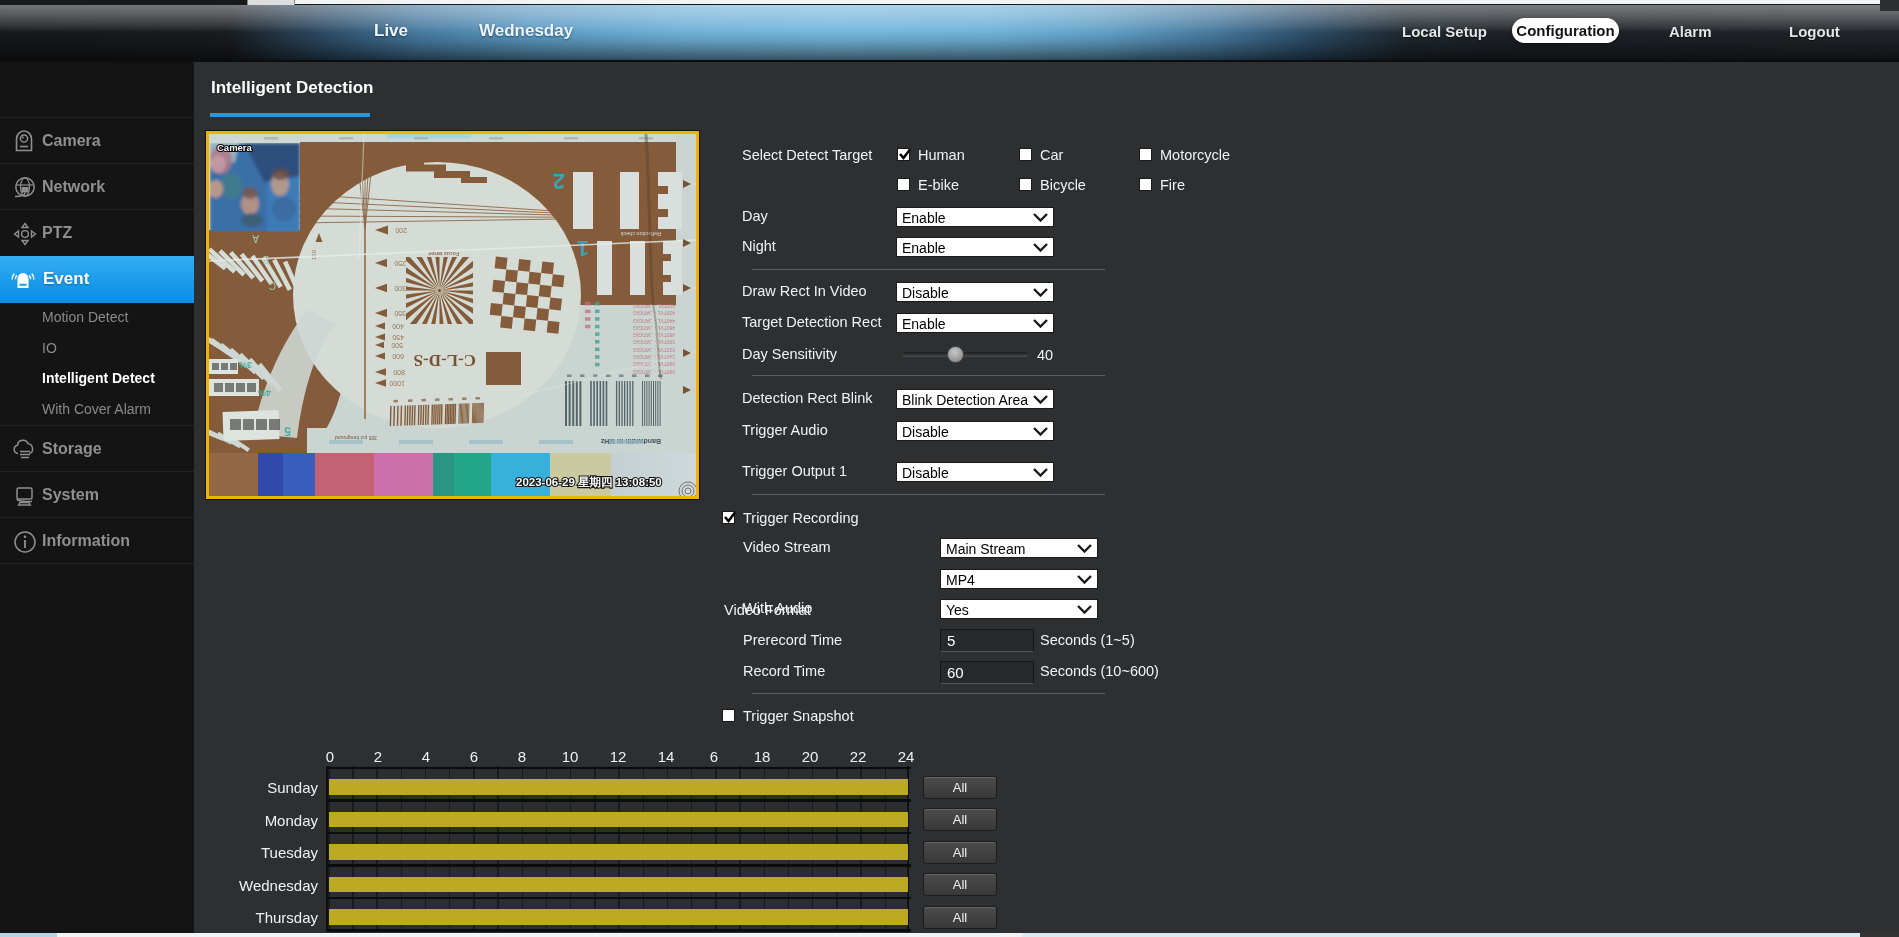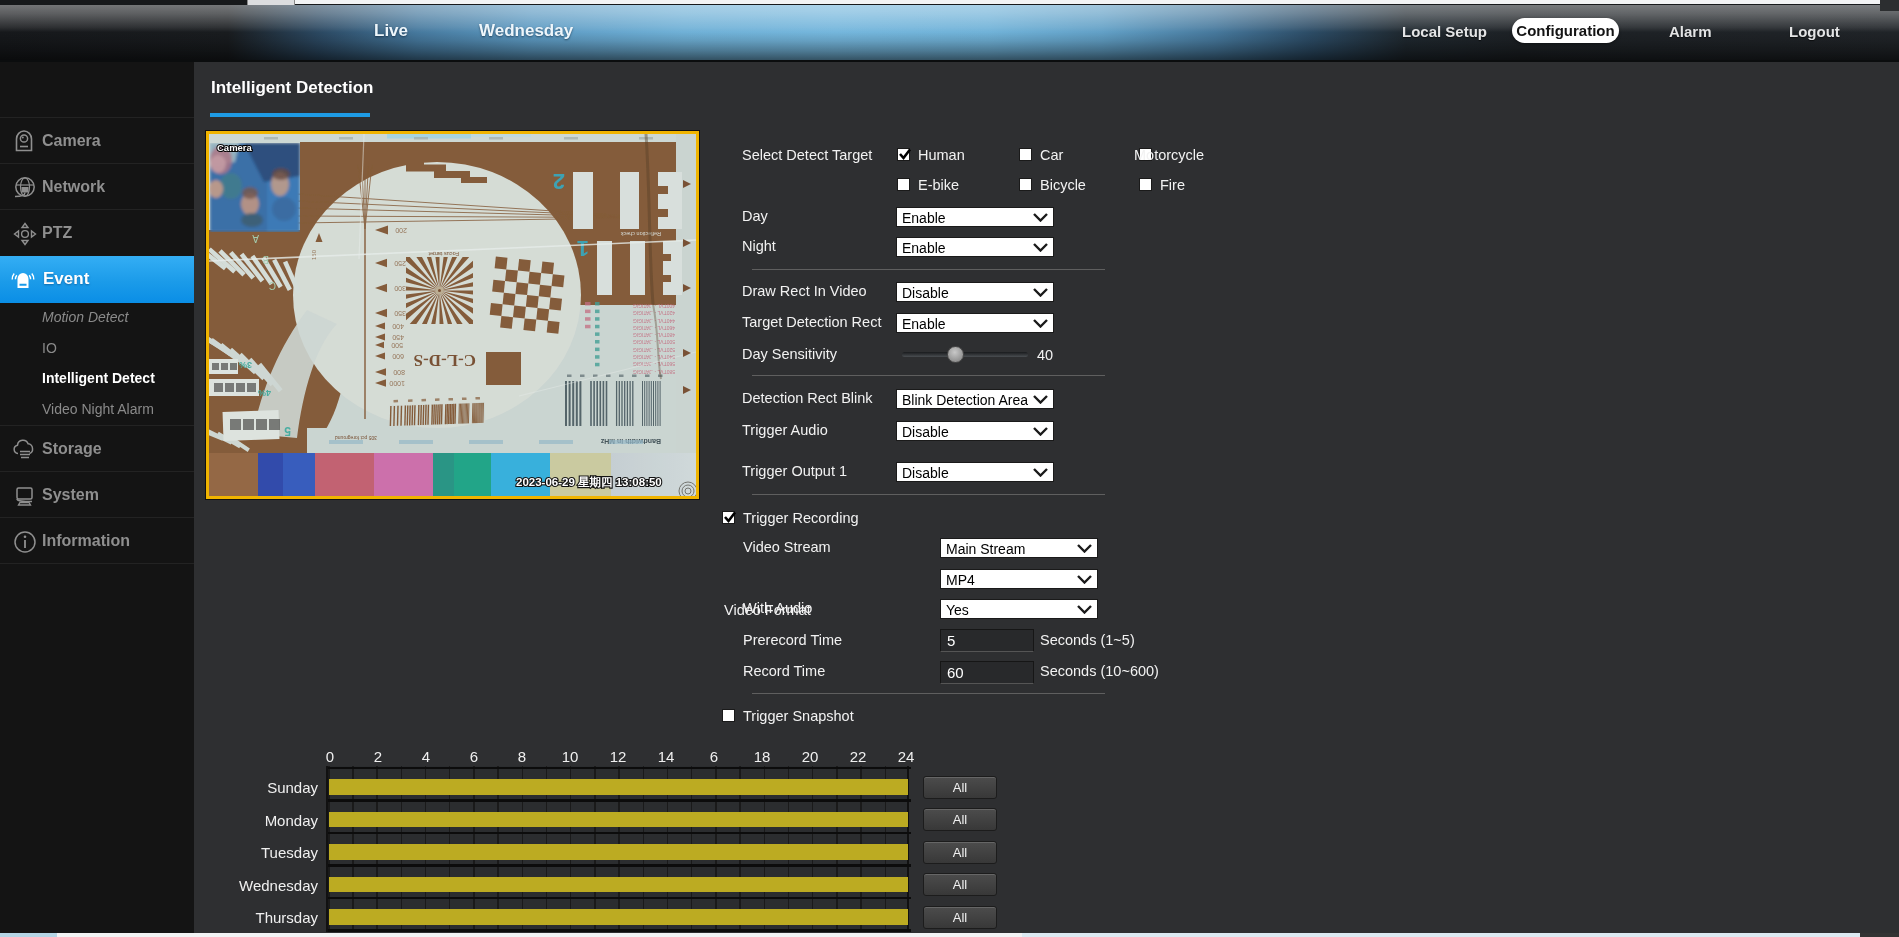--- a/index.html
+++ b/index.html
@@ -106,24 +106,24 @@
           <line x1="11.5" y1="17.8" x2="18.5" y2="17.8" stroke="#1b9ae8" stroke-width="2"></line>
           <g fill="none" stroke="#fff" stroke-width="1.4">
             <path d="M6.2 6.5 a9 9 0 0 0 -2 6"></path>
             <path d="M8.8 8.2 a6 6 0 0 0 -1.4 4"></path>
             <path d="M23.8 6.5 a9 9 0 0 1 2 6"></path>
             <path d="M21.2 8.2 a6 6 0 0 1 1.4 4"></path>
           </g>
         </svg></span>
       <span class="tx">Event</span>
     </div>
-<div class="sitem" style="top:247px;font-style:italic;">Motion Detect</div>
+<div class="sitem" style="top:247px;">Motion Detect</div>
 <div class="sitem" style="top:278px;">IO</div>
 <div class="sitem" style="top:308px;color:#fff;font-weight:bold">Intelligent Detect</div>
-<div class="sitem" style="top:339px;">Video Night Alarm</div>
+<div class="sitem" style="top:339px;">With Cover Alarm</div>
 <div class="mitem" style="top:409px">
       <span class="ic"><svg width="26" height="26" viewBox="0 0 26 26">
           <rect x="5" y="5" width="15" height="11" rx="1.5" fill="none" stroke="#8f8f8f" stroke-width="1.5"></rect>
           <path d="M5 16 c0 2.5 8 2.5 15 2.5" fill="none" stroke="#8f8f8f" stroke-width="1.5"></path>
           <path d="M6.5 22 h12 l-1.5 -2.5 h-9 Z" fill="none" stroke="#8f8f8f" stroke-width="1.3"></path>
         </svg></span>
       <span class="tx">System</span>
     </div>
 <div class="mitem" style="top:363px">
       <span class="ic"><svg width="26" height="26" viewBox="0 0 26 26">
@@ -525,21 +525,21 @@
 <div class="flabel" style="left:548px;top:401px;">Trigger Output 1</div>
 <div class="cb" style="left:703px;top:86px">
       <svg width="14" height="13" viewBox="0 0 14 13" style="position:absolute;left:0px;top:-1px">
         <polyline points="2,6 5.5,10 12,1.5" fill="none" stroke="#000" stroke-width="2.6"></polyline>
       </svg>
     </div>
 <div class="flabel" style="left:724px;top:85px;">Human</div>
 <div class="cb" style="left:825px;top:86px"></div>
 <div class="flabel" style="left:846px;top:85px;">Car</div>
 <div class="cb" style="left:945px;top:86px"></div>
-<div class="flabel" style="left:940px;top:85px;">Motorcycle</div>
+<div class="flabel" style="left:966px;top:85px;">Motorcycle</div>
 <div class="cb" style="left:703px;top:116px"></div>
 <div class="flabel" style="left:724px;top:115px;">E-bike</div>
 <div class="cb" style="left:825px;top:116px"></div>
 <div class="flabel" style="left:846px;top:115px;">Bicycle</div>
 <div class="cb" style="left:945px;top:116px"></div>
 <div class="flabel" style="left:966px;top:115px;">Fire</div>
 <div class="sel" style="left:702px;top:145px;width:158px">
       <span>Enable</span>
       <svg width="15" height="9" viewBox="0 0 15 9" style="position:absolute;right:5px;top:5px">
         <polyline points="1,1 7.5,7.5 14,1" fill="none" stroke="#1a1a1a" stroke-width="2.4"></polyline>

